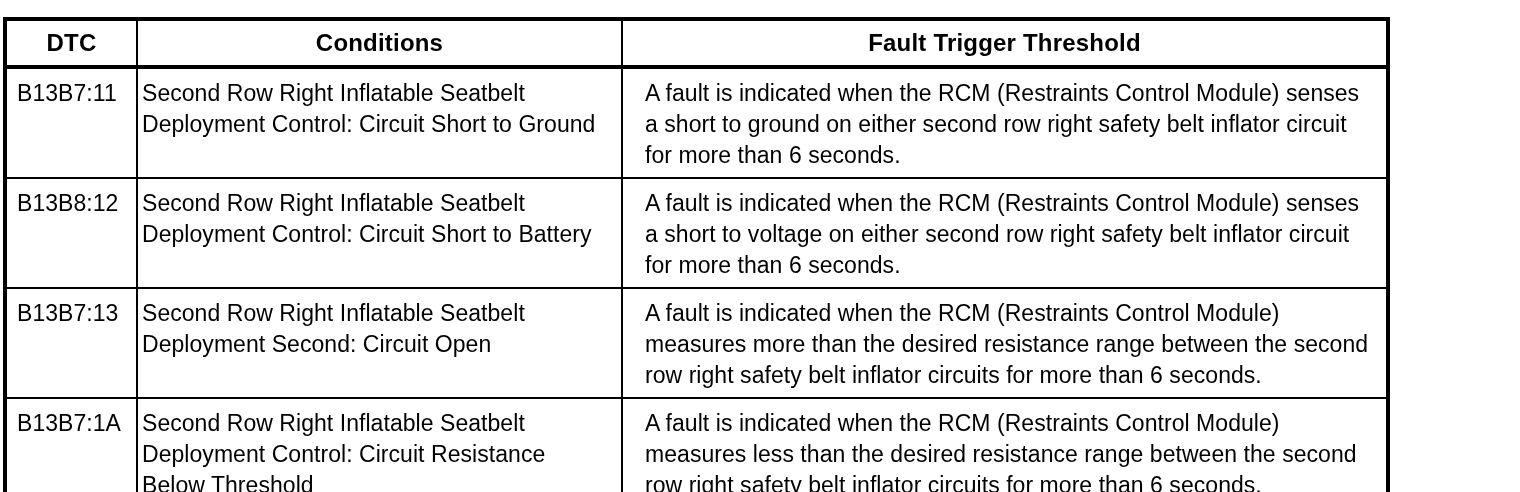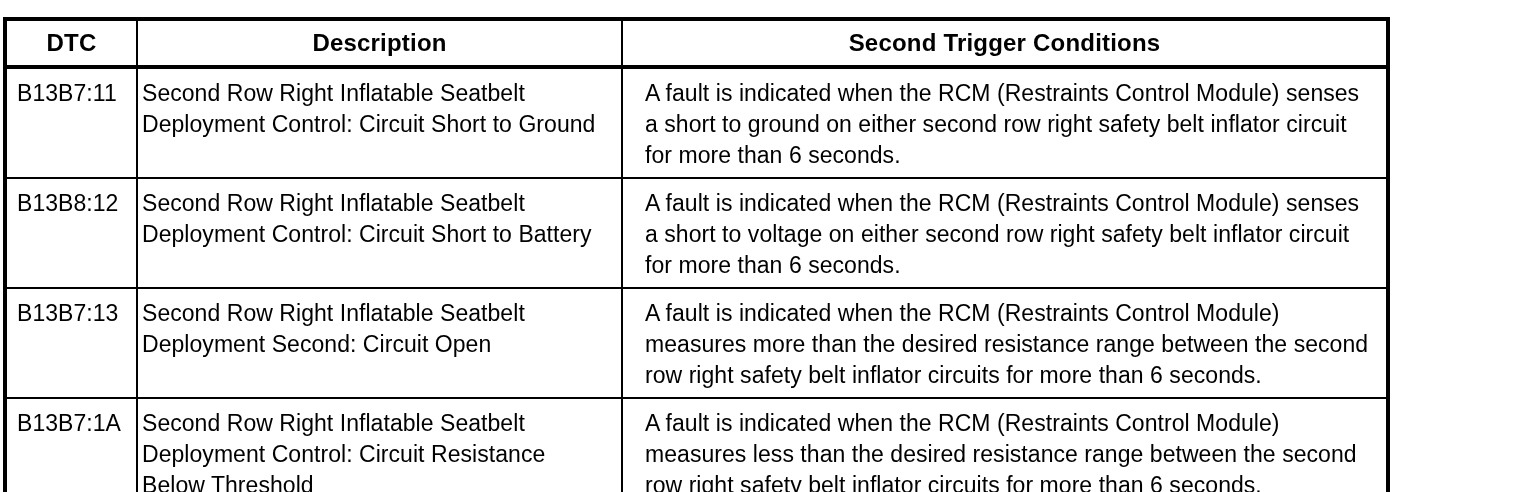--- a/index.html
+++ b/index.html
@@ -99,24 +99,24 @@
       <col class="col-dtc">
       <col class="col-desc">
       <col class="col-cond">
     </colgroup>
     <thead>
       <tr class="header-row">
         <th>
           <div class="th-inner">DTC</div>
         </th>
         <th>
-          <div class="th-inner">Description</div>
+          <div class="th-inner">Conditions</div>
         </th>
         <th>
-          <div class="th-inner">Second Trigger Conditions</div>
+          <div class="th-inner">Fault Trigger Threshold</div>
         </th>
       </tr>
     </thead>
     <tbody>
       <tr class="data-row">
         <td class="cell-dtc">
           <div class="cell-inner">B13B7:11</div>
         </td>
         <td class="cell-desc">
           <div class="cell-inner">Second Row Right Inflatable Seatbelt Deployment Control: Circuit Short to Ground</div>

